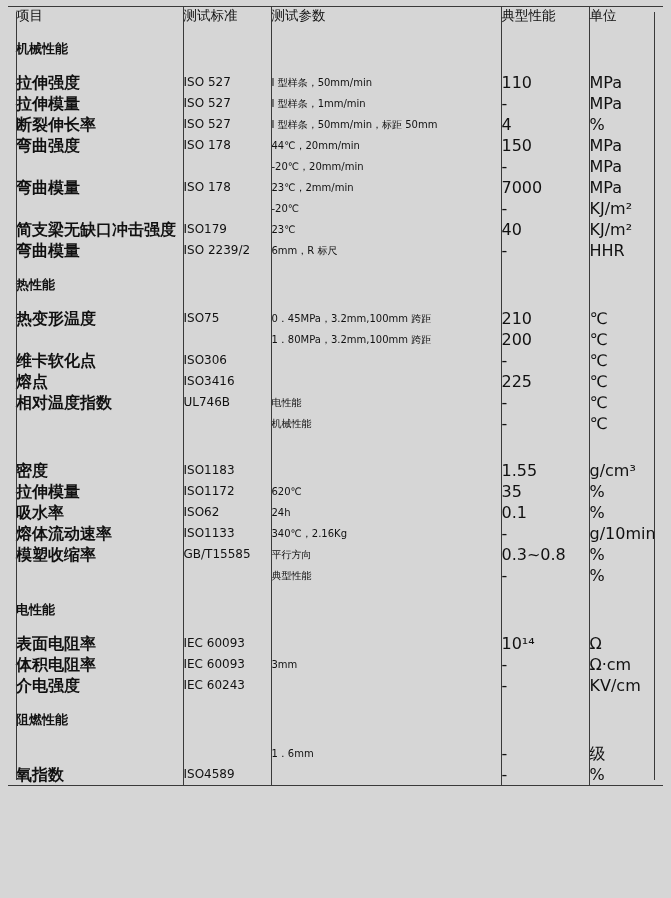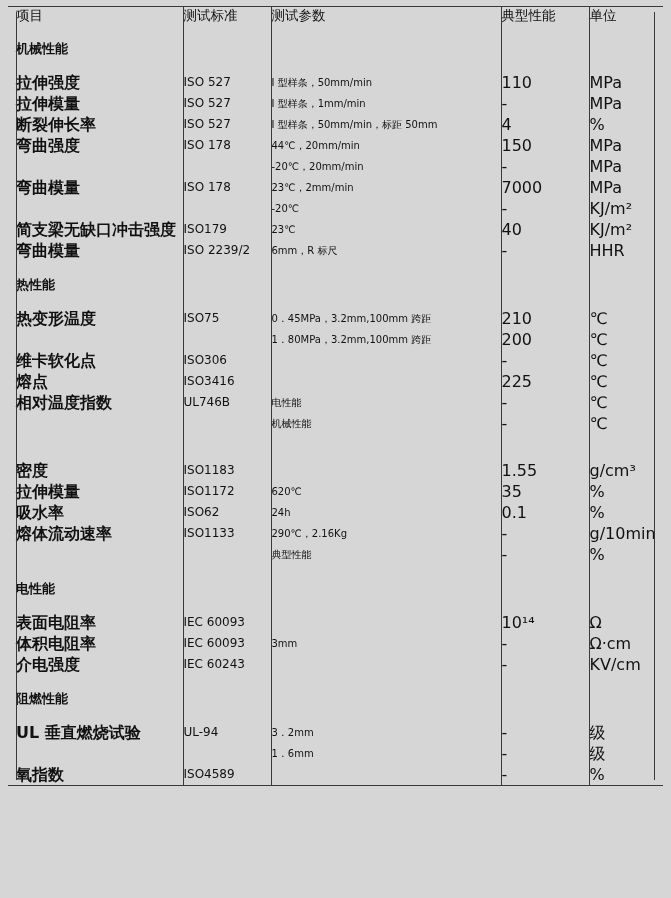--- a/index.html
+++ b/index.html
@@ -297,23 +297,30 @@
           <tr class="row ">
             <td class="c0cell">吸水率</td>
             <td class="c1cell">ISO62</td>
             <td class="c2cell">24h</td>
             <td class="c3cell">0.1</td>
             <td class="c4cell">%</td>
           </tr>
           <tr class="row ">
             <td class="c0cell">熔体流动速率</td>
             <td class="c1cell">ISO1133</td>
-            <td class="c2cell">290℃，2.16Kg</td>
+            <td class="c2cell">340℃，2.16Kg</td>
             <td class="c3cell">-</td>
             <td class="c4cell">g/10min</td>
+          </tr>
+          <tr class="row ">
+            <td class="c0cell">模塑收缩率</td>
+            <td class="c1cell">GB/T15585</td>
+            <td class="c2cell">平行方向</td>
+            <td class="c3cell">0.3~0.8</td>
+            <td class="c4cell">%</td>
           </tr>
           <tr class="row ">
             <td class="c0cell"></td>
             <td class="c1cell"></td>
             <td class="c2cell">典型性能</td>
             <td class="c3cell">-</td>
             <td class="c4cell">%</td>
           </tr>
           <tr class="row blank">
             <td class="c0cell"></td>
@@ -370,27 +377,20 @@
             <td class="c2cell"></td>
             <td class="c3cell"></td>
             <td class="c4cell"></td>
           </tr>
           <tr class="row blank">
             <td class="c0cell"></td>
             <td class="c1cell"></td>
             <td class="c2cell"></td>
             <td class="c3cell"></td>
             <td class="c4cell"></td>
-          </tr>
-          <tr class="row ">
-            <td class="c0cell">UL 垂直燃烧试验</td>
-            <td class="c1cell">UL-94</td>
-            <td class="c2cell">3．2mm</td>
-            <td class="c3cell">-</td>
-            <td class="c4cell">级</td>
           </tr>
           <tr class="row ">
             <td class="c0cell"></td>
             <td class="c1cell"></td>
             <td class="c2cell">1．6mm</td>
             <td class="c3cell">-</td>
             <td class="c4cell">级</td>
           </tr>
           <tr class="row ">
             <td class="c0cell">氧指数</td>

